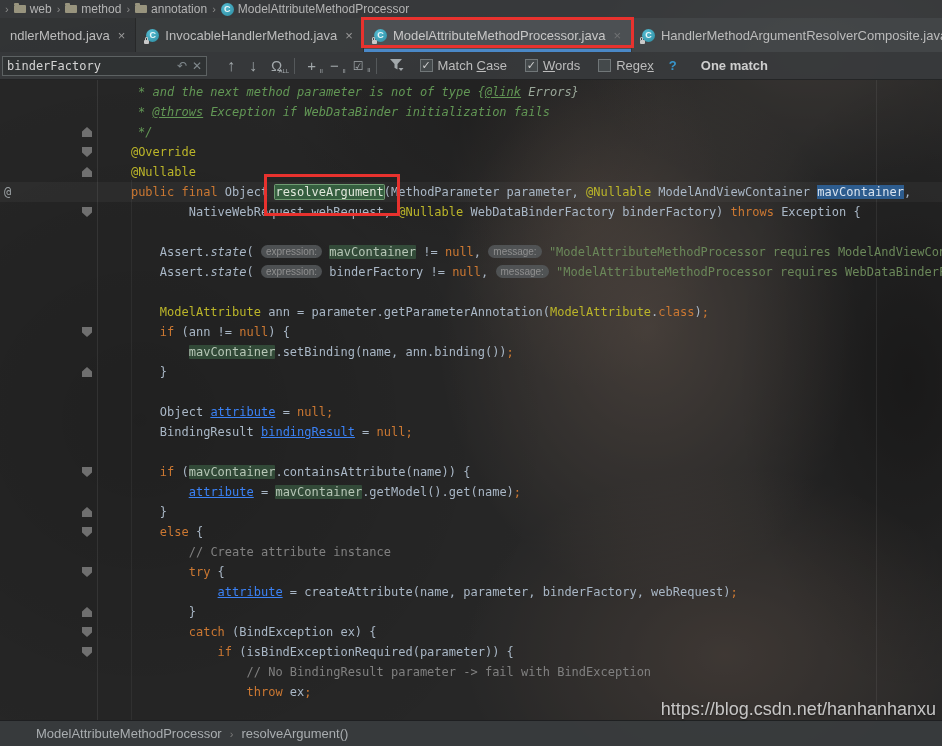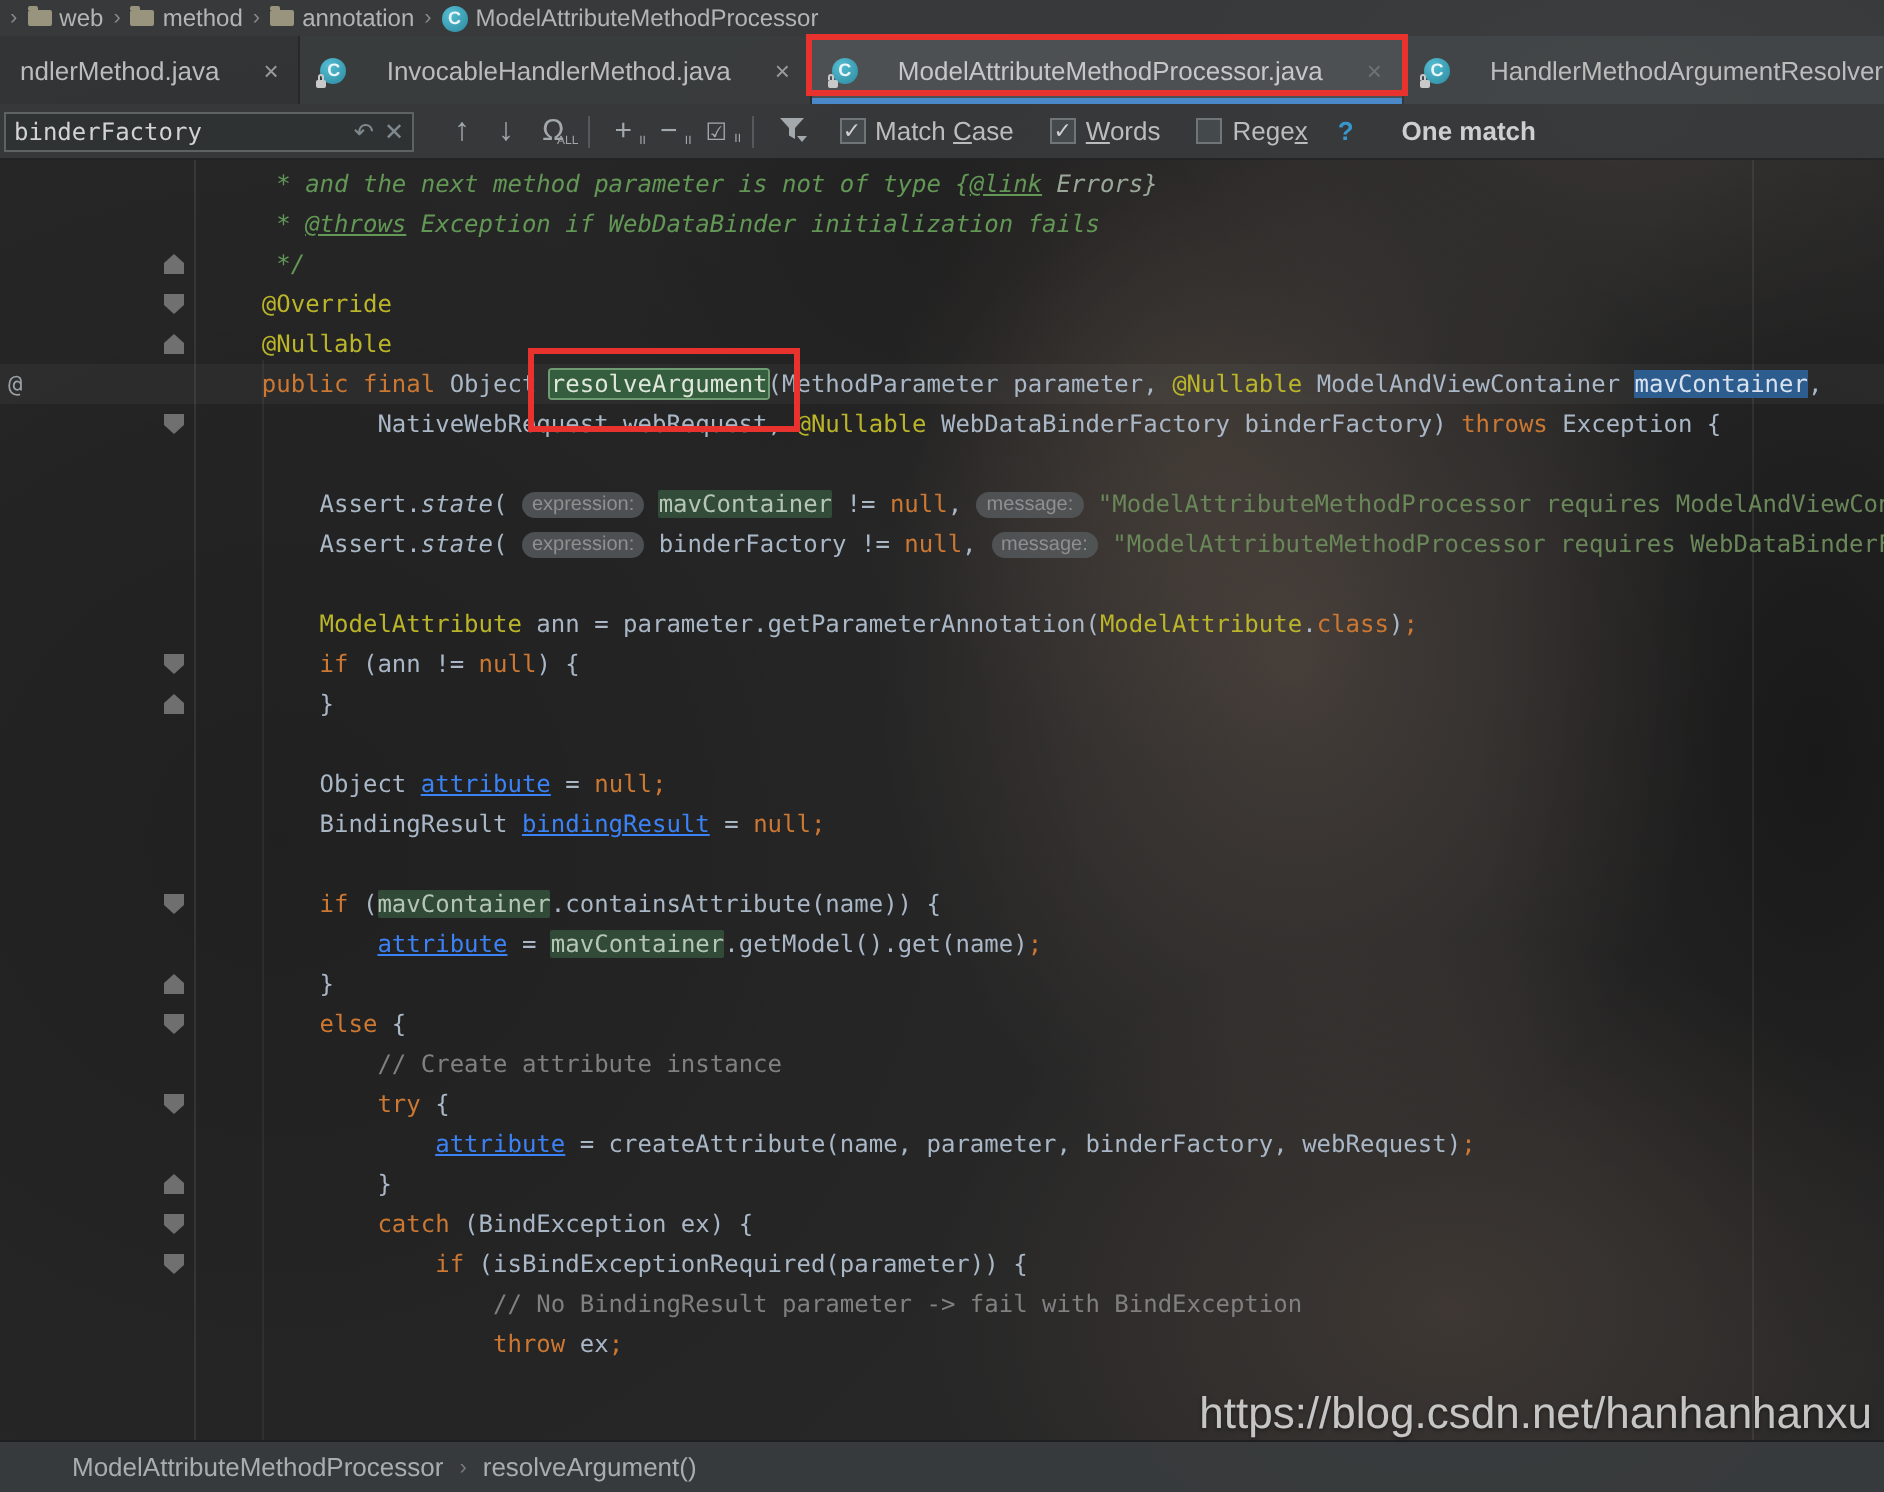--- a/index.html
+++ b/index.html
@@ -22,21 +22,21 @@
   .bc-item{display:flex;align-items:center;gap:4px;cursor:default;}
   .foldericon{width:12px;height:8px;background:#98947e;border-radius:1px;position:relative;display:inline-block;}
   .foldericon::before{content:"";position:absolute;top:-2px;left:0;width:5px;height:2px;background:#98947e;border-radius:1px 1px 0 0;}
   .classicon{width:13px;height:13px;border-radius:50%;background:radial-gradient(circle at 35% 30%, #55bcd2, #2c8ba0);
     color:#eaf6f8;font-size:9px;font-weight:bold;display:inline-flex;align-items:center;justify-content:center;position:relative;flex:0 0 auto;}
   .lock{position:absolute;left:-2px;bottom:-2px;width:5px;height:4px;background:#c9c9c9;border-radius:1px;}
   .lock::before{content:"";position:absolute;top:-3px;left:0.5px;width:3px;height:3px;border:1px solid #c9c9c9;border-bottom:none;border-radius:2px 2px 0 0;box-sizing:border-box;}
   
   #tabbar{position:absolute;left:0;top:18px;width:100%;height:34px;z-index:3;
     background:rgba(50,52,54,0.55);display:flex;align-items:stretch;}
-  .tab{position:relative;display:flex;align-items:center;gap:20px;padding:0 10px;font-size:13px;color:#bcbcbc;
+  .tab{position:relative;display:flex;align-items:center;gap:6px;padding:0 10px;font-size:13px;color:#bcbcbc;
     background:rgba(62,65,67,0.72);border-right:1px solid rgba(30,30,30,0.5);cursor:default;white-space:nowrap;}
   .tab.t0{background:rgba(55,58,60,0.45);}
   .tab.t3{background:rgba(70,73,76,0.82);}
   .tab.active{background:rgba(78,82,85,0.95);color:#c7c7c7;}
   .tab.active::after{content:"";position:absolute;left:0;right:0;bottom:0;height:3px;background:#4a88c7;}
   .tab .close{color:#9a9a9a;font-size:13px;margin-left:2px;cursor:pointer;}
   .tab.active .close{opacity:0.45;}
   .annot-box{position:absolute;inset:-1px -3px 4px -3px;border:3px solid #e8322e;pointer-events:none;z-index:6;}
   
   #searchbar{position:absolute;left:0;top:52px;width:100%;height:28px;z-index:3;
@@ -81,21 +81,21 @@
   .hlb{background:#2d5c8e;color:#d8e2ee;}
   .cur{background:#355e3f;color:#dfe6da;box-shadow:0 0 0 1px #6f9c72;border-radius:1px;}
   .h{display:inline-block;font-family:"Liberation Sans",sans-serif;font-size:10px;line-height:13px;
      color:#8f8f8f;background:rgba(85,88,90,0.85);border-radius:7px;padding:0 5px;transform:translateY(-1px);}
   #editor-redbox{position:absolute;left:264px;top:94px;width:130px;height:36px;border:3px solid #e8322e;z-index:7;pointer-events:none;}
   
   #statusbar{position:absolute;left:0;top:720px;width:100%;height:26px;z-index:4;background:rgba(56,59,61,0.95);
     border-top:1px solid rgba(0,0,0,0.45);display:flex;align-items:center;font-size:13px;color:#a9adb0;padding-left:36px;box-sizing:border-box;}
   .st-sep{color:#7c7c7c;margin:0 8px;font-size:11px;}
   
-  #watermark{position:absolute;right:6px;bottom:26px;z-index:8;font-size:22px;color:rgba(238,238,238,0.8);
+  #watermark{position:absolute;right:6px;bottom:26px;z-index:8;font-size:18px;color:rgba(238,238,238,0.8);
     text-shadow:0 1px 2px rgba(0,0,0,0.4);pointer-events:none;}
 </style>
 </head>
 <body>
 
 <div id="app">
   <div id="photo"></div>
 
   <div id="breadcrumbbar">
       <span class="bc-sep">›</span>
@@ -191,20 +191,21 @@
         <div class="cl"><span class="fold down"></span><span class="sg d">    </span><span class="sg a">@Override</span></div>
         <div class="cl"><span class="fold up"></span><span class="sg d">    </span><span class="sg a">@Nullable</span></div>
         <div class="cl al"><span class="gut">@</span><span class="sg d">    </span><span class="sg k">public final</span><span class="sg d"> Object </span><span class="sg cur">resolveArgument</span><span class="sg d">(MethodParameter parameter, </span><span class="sg a">@Nullable</span><span class="sg d"> ModelAndViewContainer </span><span class="sg hlb">mavContainer</span><span class="sg d">,</span></div>
         <div class="cl"><span class="fold down"></span><span class="sg d">            NativeWebRequest webRequest, </span><span class="sg a">@Nullable</span><span class="sg d"> WebDataBinderFactory binderFactory) </span><span class="sg k">throws</span><span class="sg d"> Exception {</span></div>
         <div class="cl"></div>
         <div class="cl"><span class="sg d">        Assert.</span><span class="sg it">state</span><span class="sg d">( </span><span class="sg h">expression:</span><span class="sg d"> </span><span class="sg hlg">mavContainer</span><span class="sg d"> != </span><span class="sg k">null</span><span class="sg d">, </span><span class="sg h">message:</span><span class="sg d"> </span><span class="sg s">"ModelAttributeMethodProcessor requires ModelAndViewContainer"</span></div>
         <div class="cl"><span class="sg d">        Assert.</span><span class="sg it">state</span><span class="sg d">( </span><span class="sg h">expression:</span><span class="sg d"> binderFactory != </span><span class="sg k">null</span><span class="sg d">, </span><span class="sg h">message:</span><span class="sg d"> </span><span class="sg s">"ModelAttributeMethodProcessor requires WebDataBinderFactory"</span></div>
         <div class="cl"></div>
         <div class="cl"><span class="sg d">        </span><span class="sg a">ModelAttribute</span><span class="sg d"> ann = parameter.getParameterAnnotation(</span><span class="sg a">ModelAttribute</span><span class="sg d">.</span><span class="sg k">class</span><span class="sg d">)</span><span class="sg k">;</span></div>
         <div class="cl"><span class="fold down"></span><span class="sg d">        </span><span class="sg k">if</span><span class="sg d"> (ann != </span><span class="sg k">null</span><span class="sg d">) {</span></div>
+        <div class="cl"><span class="sg d">            </span><span class="sg hlg">mavContainer</span><span class="sg d">.setBinding(name, ann.binding())</span><span class="sg k">;</span></div>
         <div class="cl"><span class="fold up"></span><span class="sg d">        }</span></div>
         <div class="cl"></div>
         <div class="cl"><span class="sg d">        Object </span><span class="sg un">attribute</span><span class="sg d"> = </span><span class="sg k">null</span><span class="sg k">;</span></div>
         <div class="cl"><span class="sg d">        BindingResult </span><span class="sg un">bindingResult</span><span class="sg d"> = </span><span class="sg k">null</span><span class="sg k">;</span></div>
         <div class="cl"></div>
         <div class="cl"><span class="fold down"></span><span class="sg d">        </span><span class="sg k">if</span><span class="sg d"> (</span><span class="sg hlg">mavContainer</span><span class="sg d">.containsAttribute(name)) {</span></div>
         <div class="cl"><span class="sg d">            </span><span class="sg un">attribute</span><span class="sg d"> = </span><span class="sg hlg">mavContainer</span><span class="sg d">.getModel().get(name)</span><span class="sg k">;</span></div>
         <div class="cl"><span class="fold up"></span><span class="sg d">        }</span></div>
         <div class="cl"><span class="fold down"></span><span class="sg d">        </span><span class="sg k">else</span><span class="sg d"> {</span></div>
         <div class="cl"><span class="sg d">            </span><span class="sg c">// Create attribute instance</span></div>

